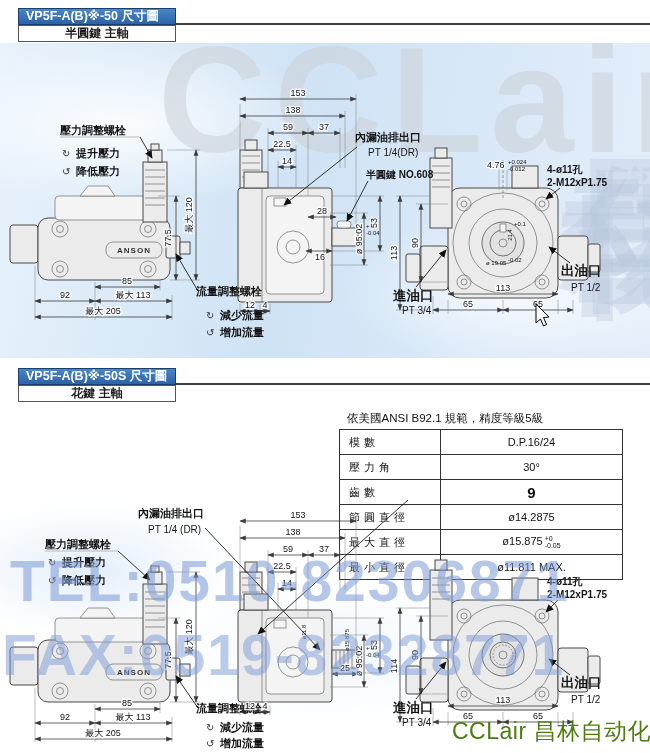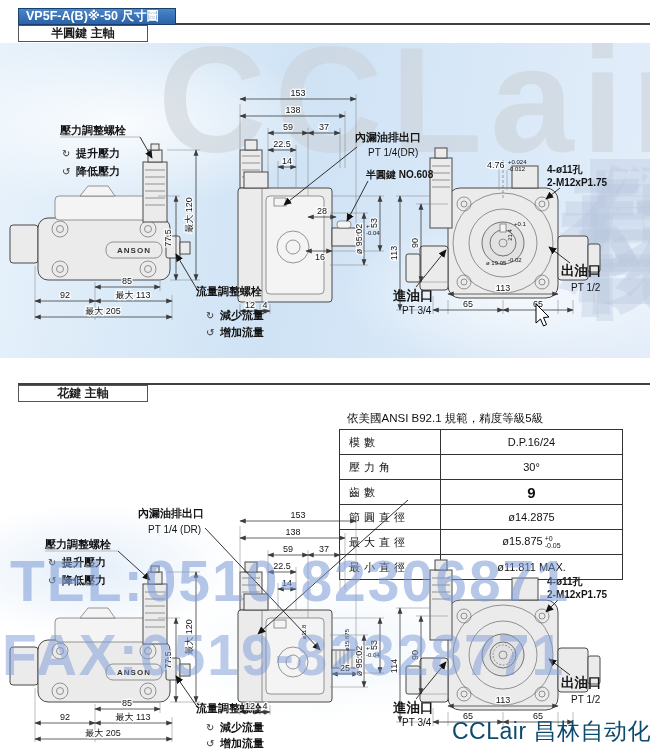--- a/index.html
+++ b/index.html
@@ -22,21 +22,21 @@
   .wm-cn{left:538px;top:40px;font-size:155px;font-weight:bold;writing-mode:vertical-rl;
          color:rgba(182,198,220,.35);height:330px;overflow:hidden;}
   .wm-tel{left:10px;top:548px;font-size:57px;font-weight:bold;letter-spacing:2px;
           color:rgba(122,153,214,.55);z-index:6;}
   .wm-fax{left:2px;top:622px;font-size:57px;font-weight:bold;letter-spacing:2px;
           color:rgba(122,153,214,.5);z-index:6;}
   
   .titlebar{position:absolute;left:18px;width:158px;height:17px;z-index:3;box-sizing:border-box;
             background:linear-gradient(#4a86c8,#2b62a8);border:1px solid #17406e;
             color:#fff;font-size:12.5px;font-weight:bold;line-height:15px;padding-left:7px;}
-  .subbox{position:absolute;left:18px;width:130px;height:17px;z-index:3;box-sizing:border-box;
+  .subbox{position:absolute;left:18px;width:158px;height:17px;z-index:3;box-sizing:border-box;
           background:#fff;border:1px solid #555;color:#1b1b1b;font-size:12px;font-weight:bold;
           text-align:center;line-height:15px;}
   .rule{position:absolute;left:18px;width:632px;height:2px;background:#3f3f3f;z-index:2;}
   
   .tblwrap{position:absolute;left:339px;top:411px;width:286px;z-index:3;}
   .tblnote{font-size:11.5px;color:#111;margin:0 0 3px 8px;}
   table.spec{border-collapse:collapse;width:284px;background:rgba(255,255,255,.92);}
   table.spec td{border:1px solid #333;height:22px;font-size:11px;color:#111;}
   td.lbl{width:90px;font-weight:normal;font-size:12px;letter-spacing:4px;padding-left:9px;}
   td.val{text-align:center;}
@@ -60,21 +60,21 @@
   .dim{font-size:9px;paint-order:stroke;stroke:rgba(255,255,255,.85);stroke-width:2.5px;}
   .t9{font-size:9px;paint-order:stroke;stroke:rgba(255,255,255,.85);stroke-width:2.5px;}
   .tiny{font-size:6px;}
   .cn{font-size:11px;font-weight:bold;}
   .cn2{font-size:10px;font-weight:bold;}
   .cns{font-size:10px;}
   .port{font-size:13.5px;font-weight:bold;}
   .brand{font-size:8px;font-weight:bold;letter-spacing:1px;fill:#333;}
   .icn{font-size:10px;fill:#333;}
   
-  .footer{position:absolute;left:452px;top:716px;z-index:5;font-size:23px;color:#0c4a6e;
+  .footer{position:absolute;left:452px;top:716px;z-index:5;font-size:23px;color:#4d7c0f;
           font-weight:500;letter-spacing:.5px;white-space:nowrap;}
 </style>
 </head>
 <body>
 
 <div class="page">
 
   <div class="bg1"></div>
   <div class="bg2"></div>
 
@@ -247,20 +247,21 @@
     <text class="port" x="393" y="300">進油口</text>
     <text class="cns" x="402" y="314">PT 3/4</text>
     <line class="ldr" x1="416" y1="287" x2="446" y2="250" marker-end="url(#sld)"></line>
     <text class="port" x="561" y="275">出油口</text>
     <text class="cns" x="571" y="291">PT 1/2</text>
     <line class="ldr" x1="570" y1="263" x2="549" y2="247" marker-end="url(#sld)"></line>
 
     <polygon points="536,304 536,323 540.5,319 543.5,326 546.5,324.5 543.5,317.5 549,317" fill="#fff" stroke="#000" stroke-width="1"></polygon>
   </svg>
 
+  <div class="titlebar" style="top:368px;">VP5F-A(B)※-50S 尺寸圖</div>
   <div class="rule" style="top:383px;"></div>
   <div class="subbox" style="top:385px;">花鍵 主軸</div>
 
   <div class="tblwrap">
     <div class="tblnote">依美國ANSI B92.1 規範，精度等級5級</div>
     <table class="spec">
       <tbody>
           <tr>
         <td class="lbl">模數</td>
         <td class="val">D.P.16/24</td>

